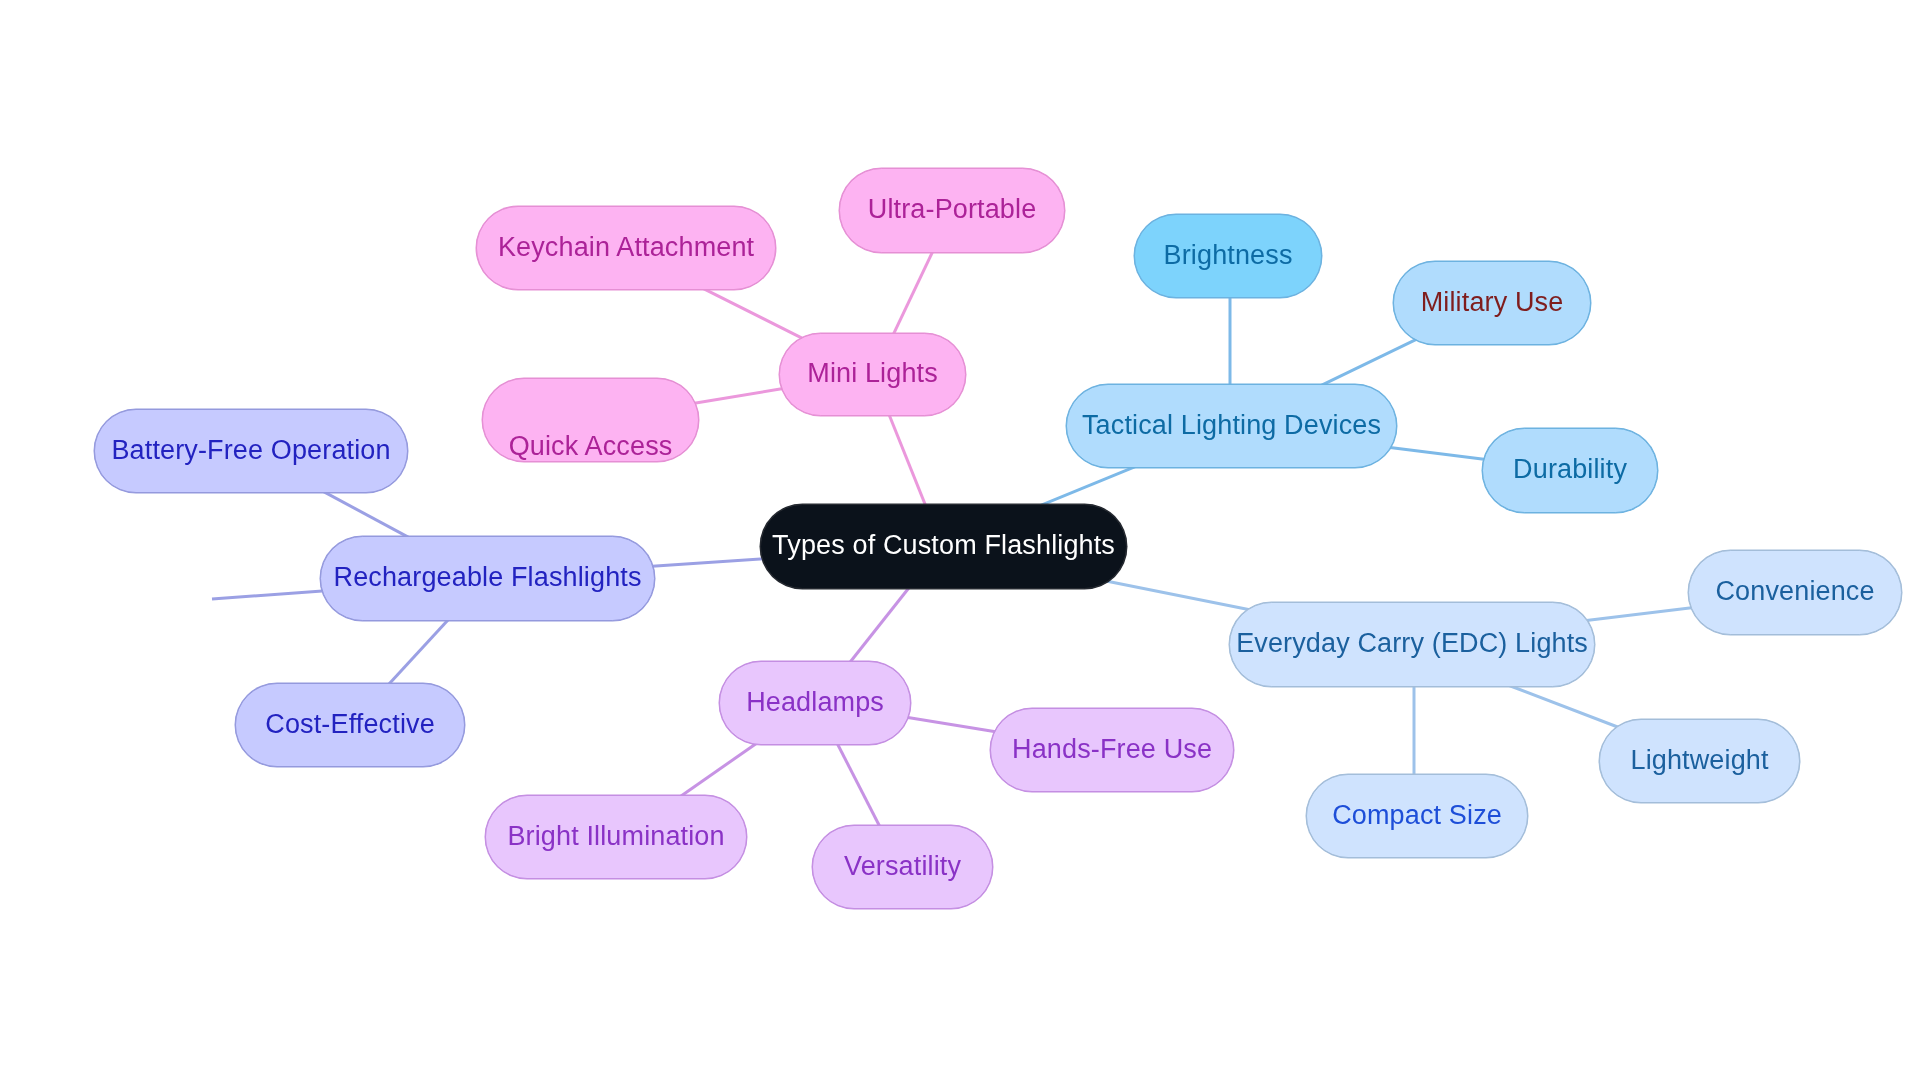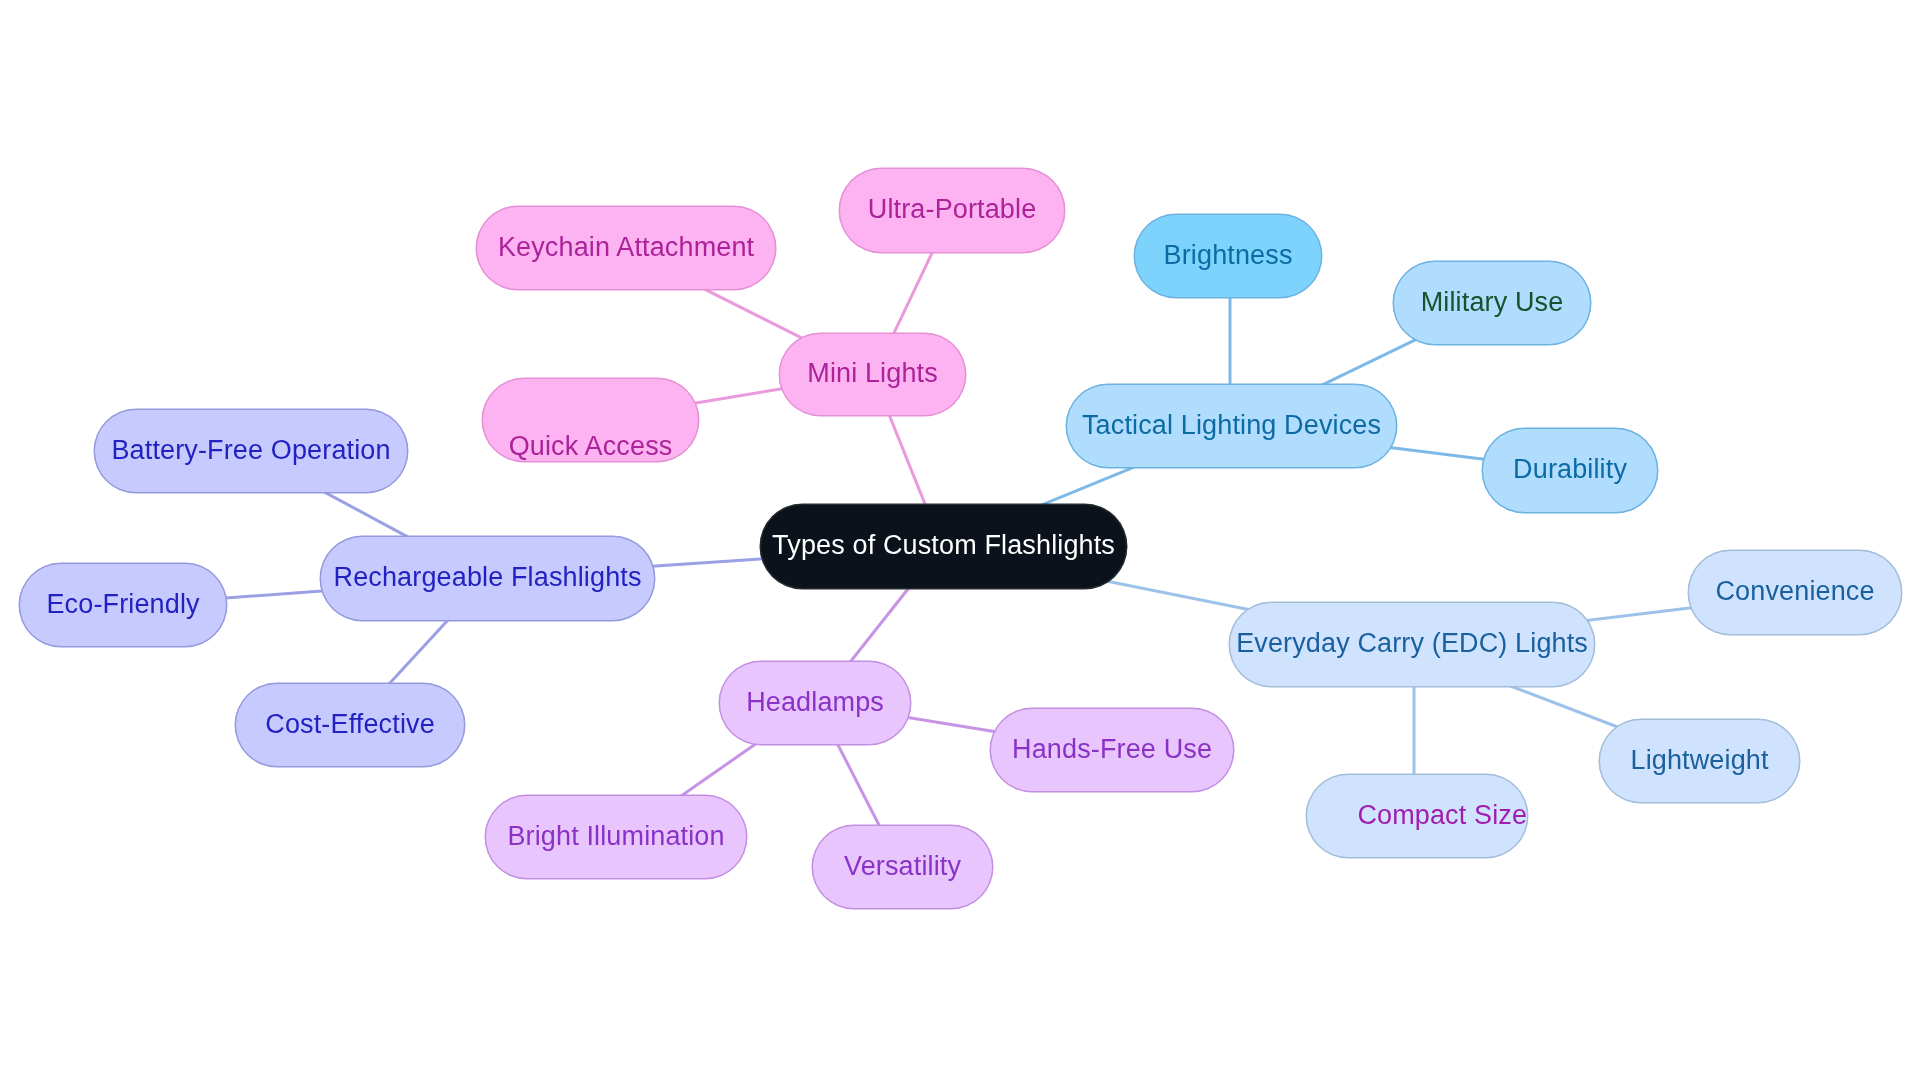--- a/index.html
+++ b/index.html
@@ -43,59 +43,56 @@
   <div id="nodes">
       <div class="node root" style="left: 760px; top: 504px; width: 367px; height: 85px; background: rgb(11, 18, 27); border-color: rgb(38, 42, 49); color: rgb(255, 255, 255); box-shadow: rgb(38, 42, 49) 0px 0px 0px 0.5px;">
         <span class="lbl">Types of Custom Flashlights</span>
       </div>
       <div class="node blue" style="left: 1066px; top: 384px; width: 331px; height: 84px; background: rgb(176, 220, 253); border-color: rgb(108, 178, 224); color: rgb(13, 107, 164); box-shadow: rgb(108, 178, 224) 0px 0px 0px 0.5px;">
         <span class="lbl">Tactical Lighting Devices</span>
       </div>
       <div class="node blue" style="left: 1134px; top: 214px; width: 188px; height: 84px; background: #7dd3fc; border-color: rgb(108, 178, 224); color: rgb(13, 107, 164); box-shadow: rgb(108, 178, 224) 0px 0px 0px 0.5px;">
         <span class="lbl">Brightness</span>
       </div>
-      <div class="node blue" style="left: 1393px; top: 261px; width: 198px; height: 84px; background: rgb(176, 220, 253); border-color: rgb(108, 178, 224); color: #14532d; box-shadow: rgb(108, 178, 224) 0px 0px 0px 0.5px;">
+      <div class="node blue" style="left: 1393px; top: 261px; width: 198px; height: 84px; background: rgb(176, 220, 253); border-color: rgb(108, 178, 224); color: #7f1d1d; box-shadow: rgb(108, 178, 224) 0px 0px 0px 0.5px;">
         <span class="lbl">Military Use</span>
       </div>
       <div class="node blue" style="left: 1482px; top: 428px; width: 176px; height: 85px; background: rgb(176, 220, 253); border-color: rgb(108, 178, 224); color: rgb(13, 107, 164); box-shadow: rgb(108, 178, 224) 0px 0px 0px 0.5px;">
         <span class="lbl">Durability</span>
       </div>
       <div class="node lightblue" style="left: 1229px; top: 602px; width: 366px; height: 85px; background: rgb(207, 227, 254); border-color: rgb(163, 189, 217); color: rgb(27, 96, 158); box-shadow: rgb(163, 189, 217) 0px 0px 0px 0.5px;">
         <span class="lbl">Everyday Carry (EDC) Lights</span>
       </div>
       <div class="node lightblue" style="left: 1599px; top: 719px; width: 201px; height: 84px; background: rgb(207, 227, 254); border-color: rgb(163, 189, 217); color: rgb(27, 96, 158); box-shadow: rgb(163, 189, 217) 0px 0px 0px 0.5px;">
         <span class="lbl">Lightweight</span>
       </div>
       <div class="node lightblue" style="left: 1688px; top: 550px; width: 214px; height: 85px; background: rgb(207, 227, 254); border-color: rgb(163, 189, 217); color: rgb(27, 96, 158); box-shadow: rgb(163, 189, 217) 0px 0px 0px 0.5px;">
         <span class="lbl">Convenience</span>
       </div>
-      <div class="node lightblue" style="left: 1306px; top: 774px; width: 222px; height: 84px; background: rgb(207, 227, 254); border-color: rgb(163, 189, 217); color: #a21caf; box-shadow: rgb(163, 189, 217) 0px 0px 0px 0.5px; justify-content: flex-end;">
+      <div class="node lightblue" style="left: 1306px; top: 774px; width: 222px; height: 84px; background: rgb(207, 227, 254); border-color: rgb(163, 189, 217); color: #1d4ed8; box-shadow: rgb(163, 189, 217) 0px 0px 0px 0.5px;">
         <span class="lbl">Compact Size</span>
       </div>
       <div class="node pink" style="left: 779px; top: 333px; width: 187px; height: 83px; background: rgb(253, 179, 242); border-color: rgb(229, 143, 212); color: rgb(172, 34, 152); box-shadow: rgb(229, 143, 212) 0px 0px 0px 0.5px;">
         <span class="lbl">Mini Lights</span>
       </div>
       <div class="node pink" style="left: 839px; top: 168px; width: 226px; height: 85px; background: rgb(253, 179, 242); border-color: rgb(229, 143, 212); color: rgb(172, 34, 152); box-shadow: rgb(229, 143, 212) 0px 0px 0px 0.5px;">
         <span class="lbl">Ultra-Portable</span>
       </div>
       <div class="node pink" style="left: 476px; top: 206px; width: 300px; height: 84px; background: rgb(253, 179, 242); border-color: rgb(229, 143, 212); color: rgb(172, 34, 152); box-shadow: rgb(229, 143, 212) 0px 0px 0px 0.5px;">
         <span class="lbl">Keychain Attachment</span>
       </div>
       <div class="node pink" style="left: 482px; top: 378px; width: 217px; height: 84px; background: rgb(253, 179, 242); border-color: rgb(229, 143, 212); color: rgb(172, 34, 152); box-shadow: rgb(229, 143, 212) 0px 0px 0px 0.5px; align-items: flex-end;">
         <span class="lbl">Quick Access</span>
       </div>
       <div class="node indigo" style="left: 320px; top: 536px; width: 335px; height: 85px; background: rgb(198, 202, 255); border-color: rgb(148, 153, 221); color: rgb(34, 34, 192); box-shadow: rgb(148, 153, 221) 0px 0px 0px 0.5px;">
         <span class="lbl">Rechargeable Flashlights</span>
       </div>
       <div class="node indigo" style="left: 94px; top: 409px; width: 314px; height: 84px; background: rgb(198, 202, 255); border-color: rgb(148, 153, 221); color: rgb(34, 34, 192); box-shadow: rgb(148, 153, 221) 0px 0px 0px 0.5px;">
         <span class="lbl">Battery-Free Operation</span>
       </div>
-      <div class="node indigo" style="left: 19px; top: 563px; width: 208px; height: 84px; background: rgb(198, 202, 255); border-color: rgb(148, 153, 221); color: rgb(34, 34, 192); box-shadow: rgb(148, 153, 221) 0px 0px 0px 0.5px;">
-        <span class="lbl">Eco-Friendly</span>
-      </div>
       <div class="node indigo" style="left: 235px; top: 683px; width: 230px; height: 84px; background: rgb(198, 202, 255); border-color: rgb(148, 153, 221); color: rgb(34, 34, 192); box-shadow: rgb(148, 153, 221) 0px 0px 0px 0.5px;">
         <span class="lbl">Cost-Effective</span>
       </div>
       <div class="node violet" style="left: 719px; top: 661px; width: 192px; height: 84px; background: rgb(232, 198, 253); border-color: rgb(196, 142, 226); color: rgb(138, 50, 198); box-shadow: rgb(196, 142, 226) 0px 0px 0px 0.5px;">
         <span class="lbl">Headlamps</span>
       </div>
       <div class="node violet" style="left: 990px; top: 708px; width: 244px; height: 84px; background: rgb(232, 198, 253); border-color: rgb(196, 142, 226); color: rgb(138, 50, 198); box-shadow: rgb(196, 142, 226) 0px 0px 0px 0.5px;">
         <span class="lbl">Hands-Free Use</span>
       </div>
       <div class="node violet" style="left: 485px; top: 795px; width: 262px; height: 84px; background: rgb(232, 198, 253); border-color: rgb(196, 142, 226); color: rgb(138, 50, 198); box-shadow: rgb(196, 142, 226) 0px 0px 0px 0.5px;">

